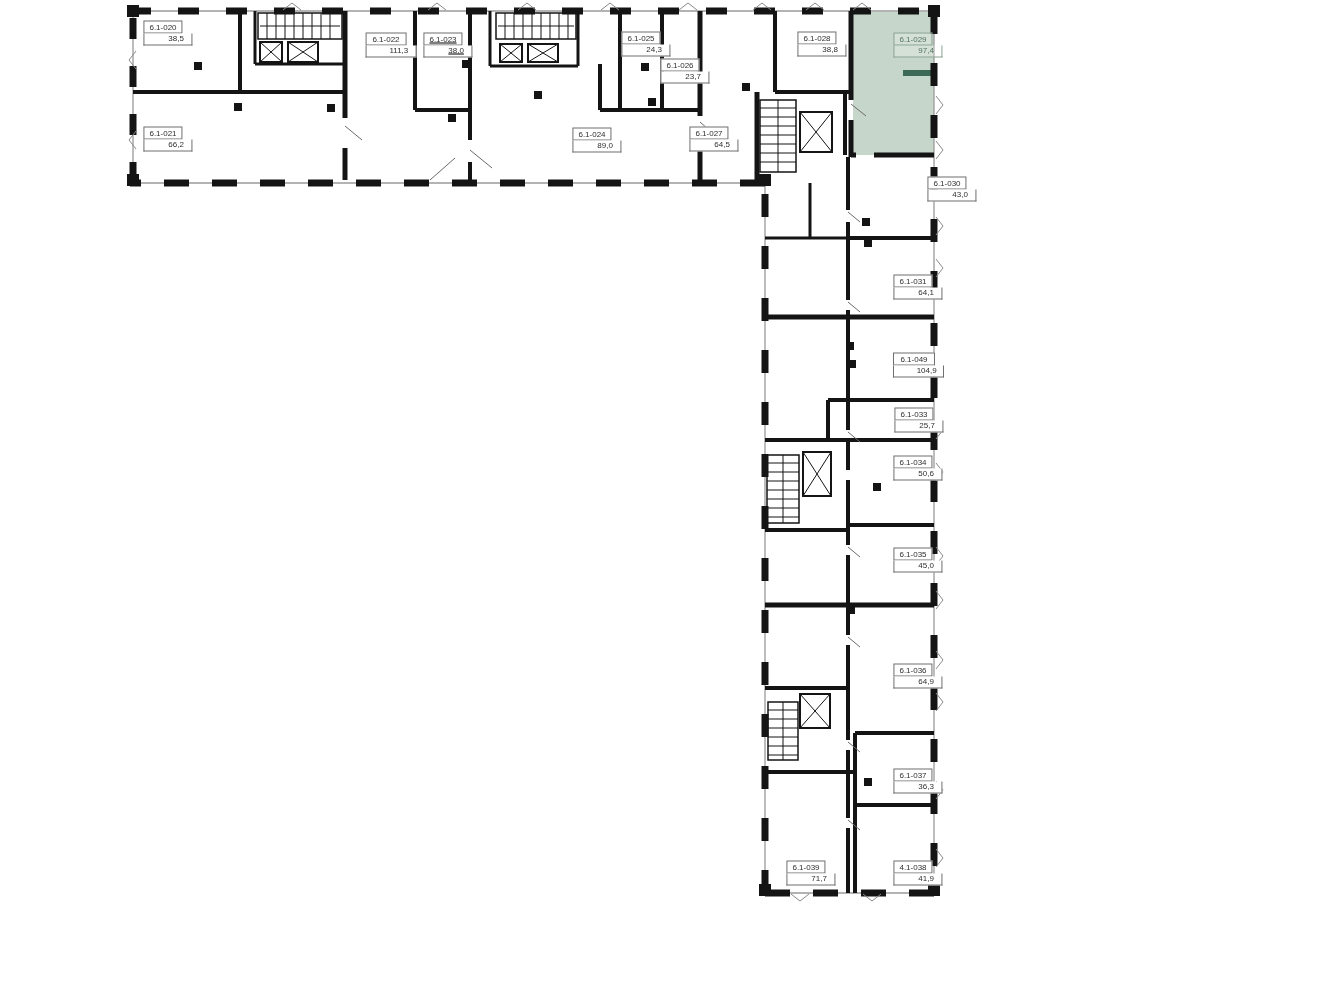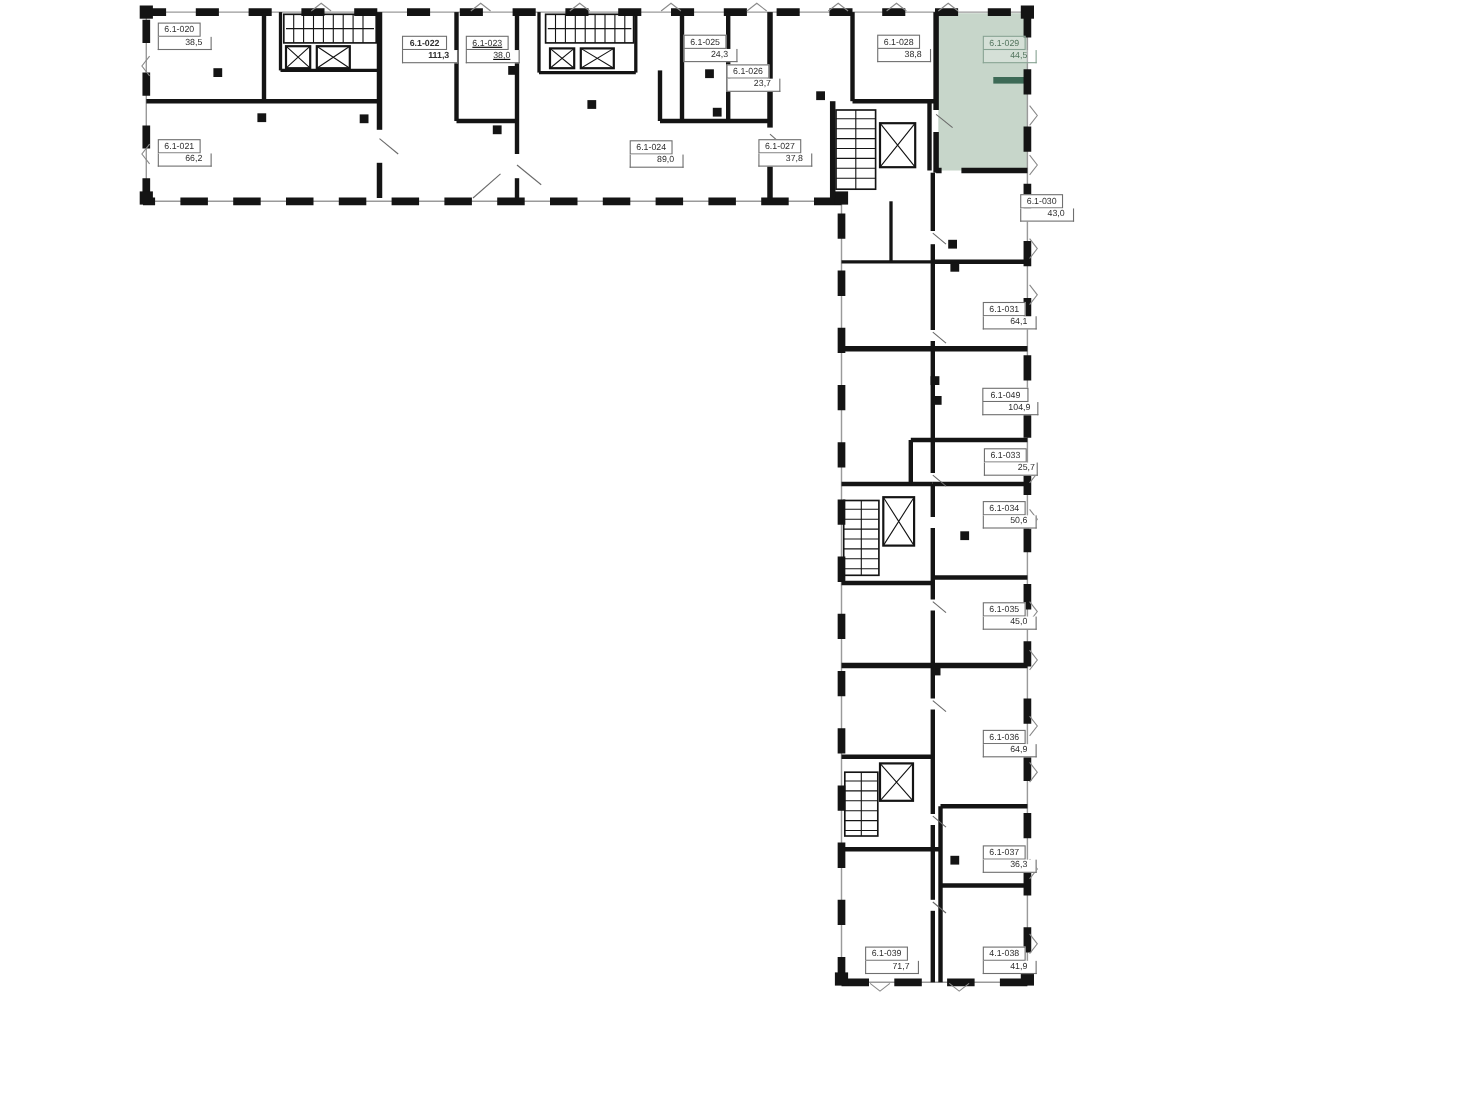--- a/index.html
+++ b/index.html
@@ -273,21 +273,21 @@
 
   <div id="labels-layer">
       <div class="room-label" style="left: 163px; top: 33px;">
         <span class="rl-id">6.1-020</span>
         <span class="rl-area">38,5</span>
       </div>
       <div class="room-label" style="left: 163px; top: 139px;">
         <span class="rl-id">6.1-021</span>
         <span class="rl-area">66,2</span>
       </div>
-      <div class="room-label" style="left: 386px; top: 45px; font-weight: bold;">
+      <div class="room-label" style="left: 386px; top: 45px;">
         <span class="rl-id">6.1-022</span>
         <span class="rl-area">111,3</span>
       </div>
       <div class="room-label" style="left: 443px; top: 45px; text-decoration: underline;">
         <span class="rl-id">6.1-023</span>
         <span class="rl-area">38,0</span>
       </div>
       <div class="room-label" style="left: 592px; top: 140px;">
         <span class="rl-id">6.1-024</span>
         <span class="rl-area">89,0</span>
@@ -295,43 +295,43 @@
       <div class="room-label" style="left: 641px; top: 44px;">
         <span class="rl-id">6.1-025</span>
         <span class="rl-area">24,3</span>
       </div>
       <div class="room-label" style="left: 680px; top: 44px; margin-top: 27px;">
         <span class="rl-id">6.1-026</span>
         <span class="rl-area">23,7</span>
       </div>
       <div class="room-label" style="left: 709px; top: 139px;">
         <span class="rl-id">6.1-027</span>
-        <span class="rl-area">37,8</span>
+        <span class="rl-area">64,5</span>
       </div>
       <div class="room-label" style="left: 817px; top: 44px;">
         <span class="rl-id">6.1-028</span>
         <span class="rl-area">38,8</span>
       </div>
       <div class="room-label highlighted" style="left: 913px; top: 45px;">
         <span class="rl-id">6.1-029</span>
-        <span class="rl-area">44,5</span>
+        <span class="rl-area">97,4</span>
       </div>
       <div class="room-label" style="left: 947px; top: 189px;">
         <span class="rl-id">6.1-030</span>
         <span class="rl-area">43,0</span>
       </div>
       <div class="room-label" style="left: 913px; top: 287px;">
         <span class="rl-id">6.1-031</span>
         <span class="rl-area">64,1</span>
       </div>
       <div class="room-label" style="left: 914px; top: 365px;">
         <span class="rl-id">6.1-049</span>
         <span class="rl-area">104,9</span>
       </div>
-      <div class="room-label" style="left: 914px; top: 420px; text-align: right;">
+      <div class="room-label" style="left: 914px; top: 420px;">
         <span class="rl-id">6.1-033</span>
         <span class="rl-area">25,7</span>
       </div>
       <div class="room-label" style="left: 913px; top: 468px;">
         <span class="rl-id">6.1-034</span>
         <span class="rl-area">50,6</span>
       </div>
       <div class="room-label" style="left: 913px; top: 560px;">
         <span class="rl-id">6.1-035</span>
         <span class="rl-area">45,0</span>

